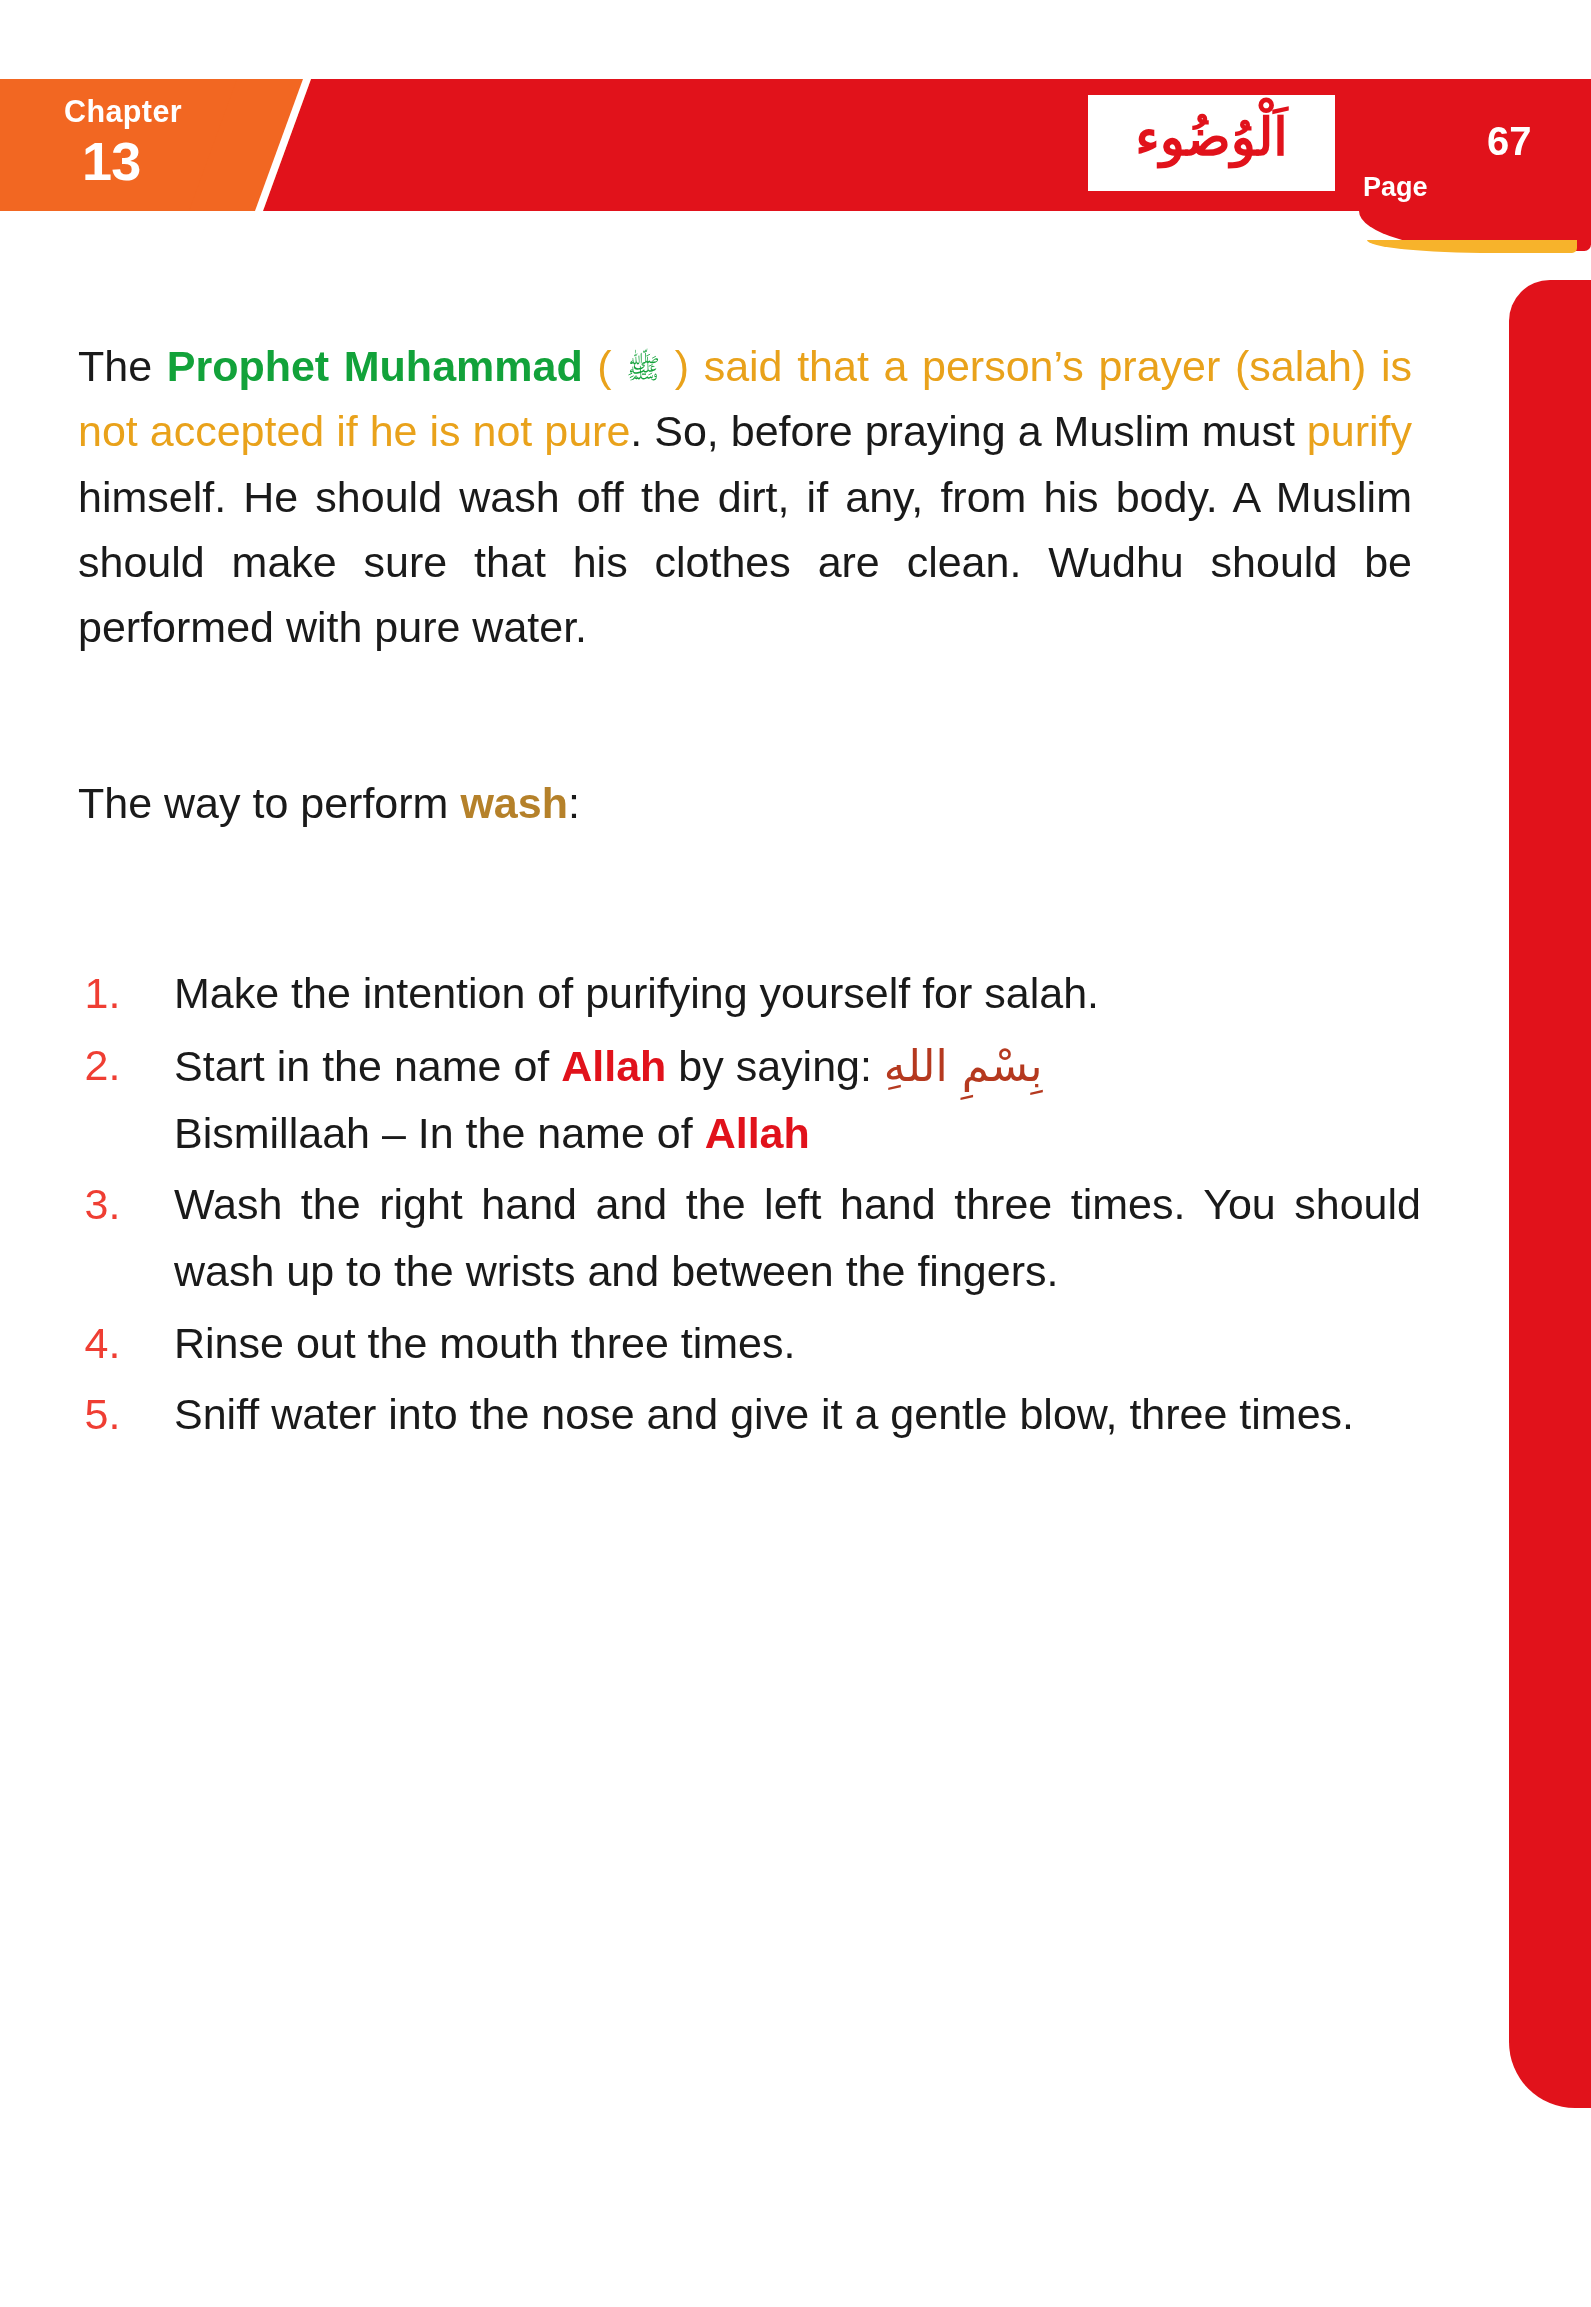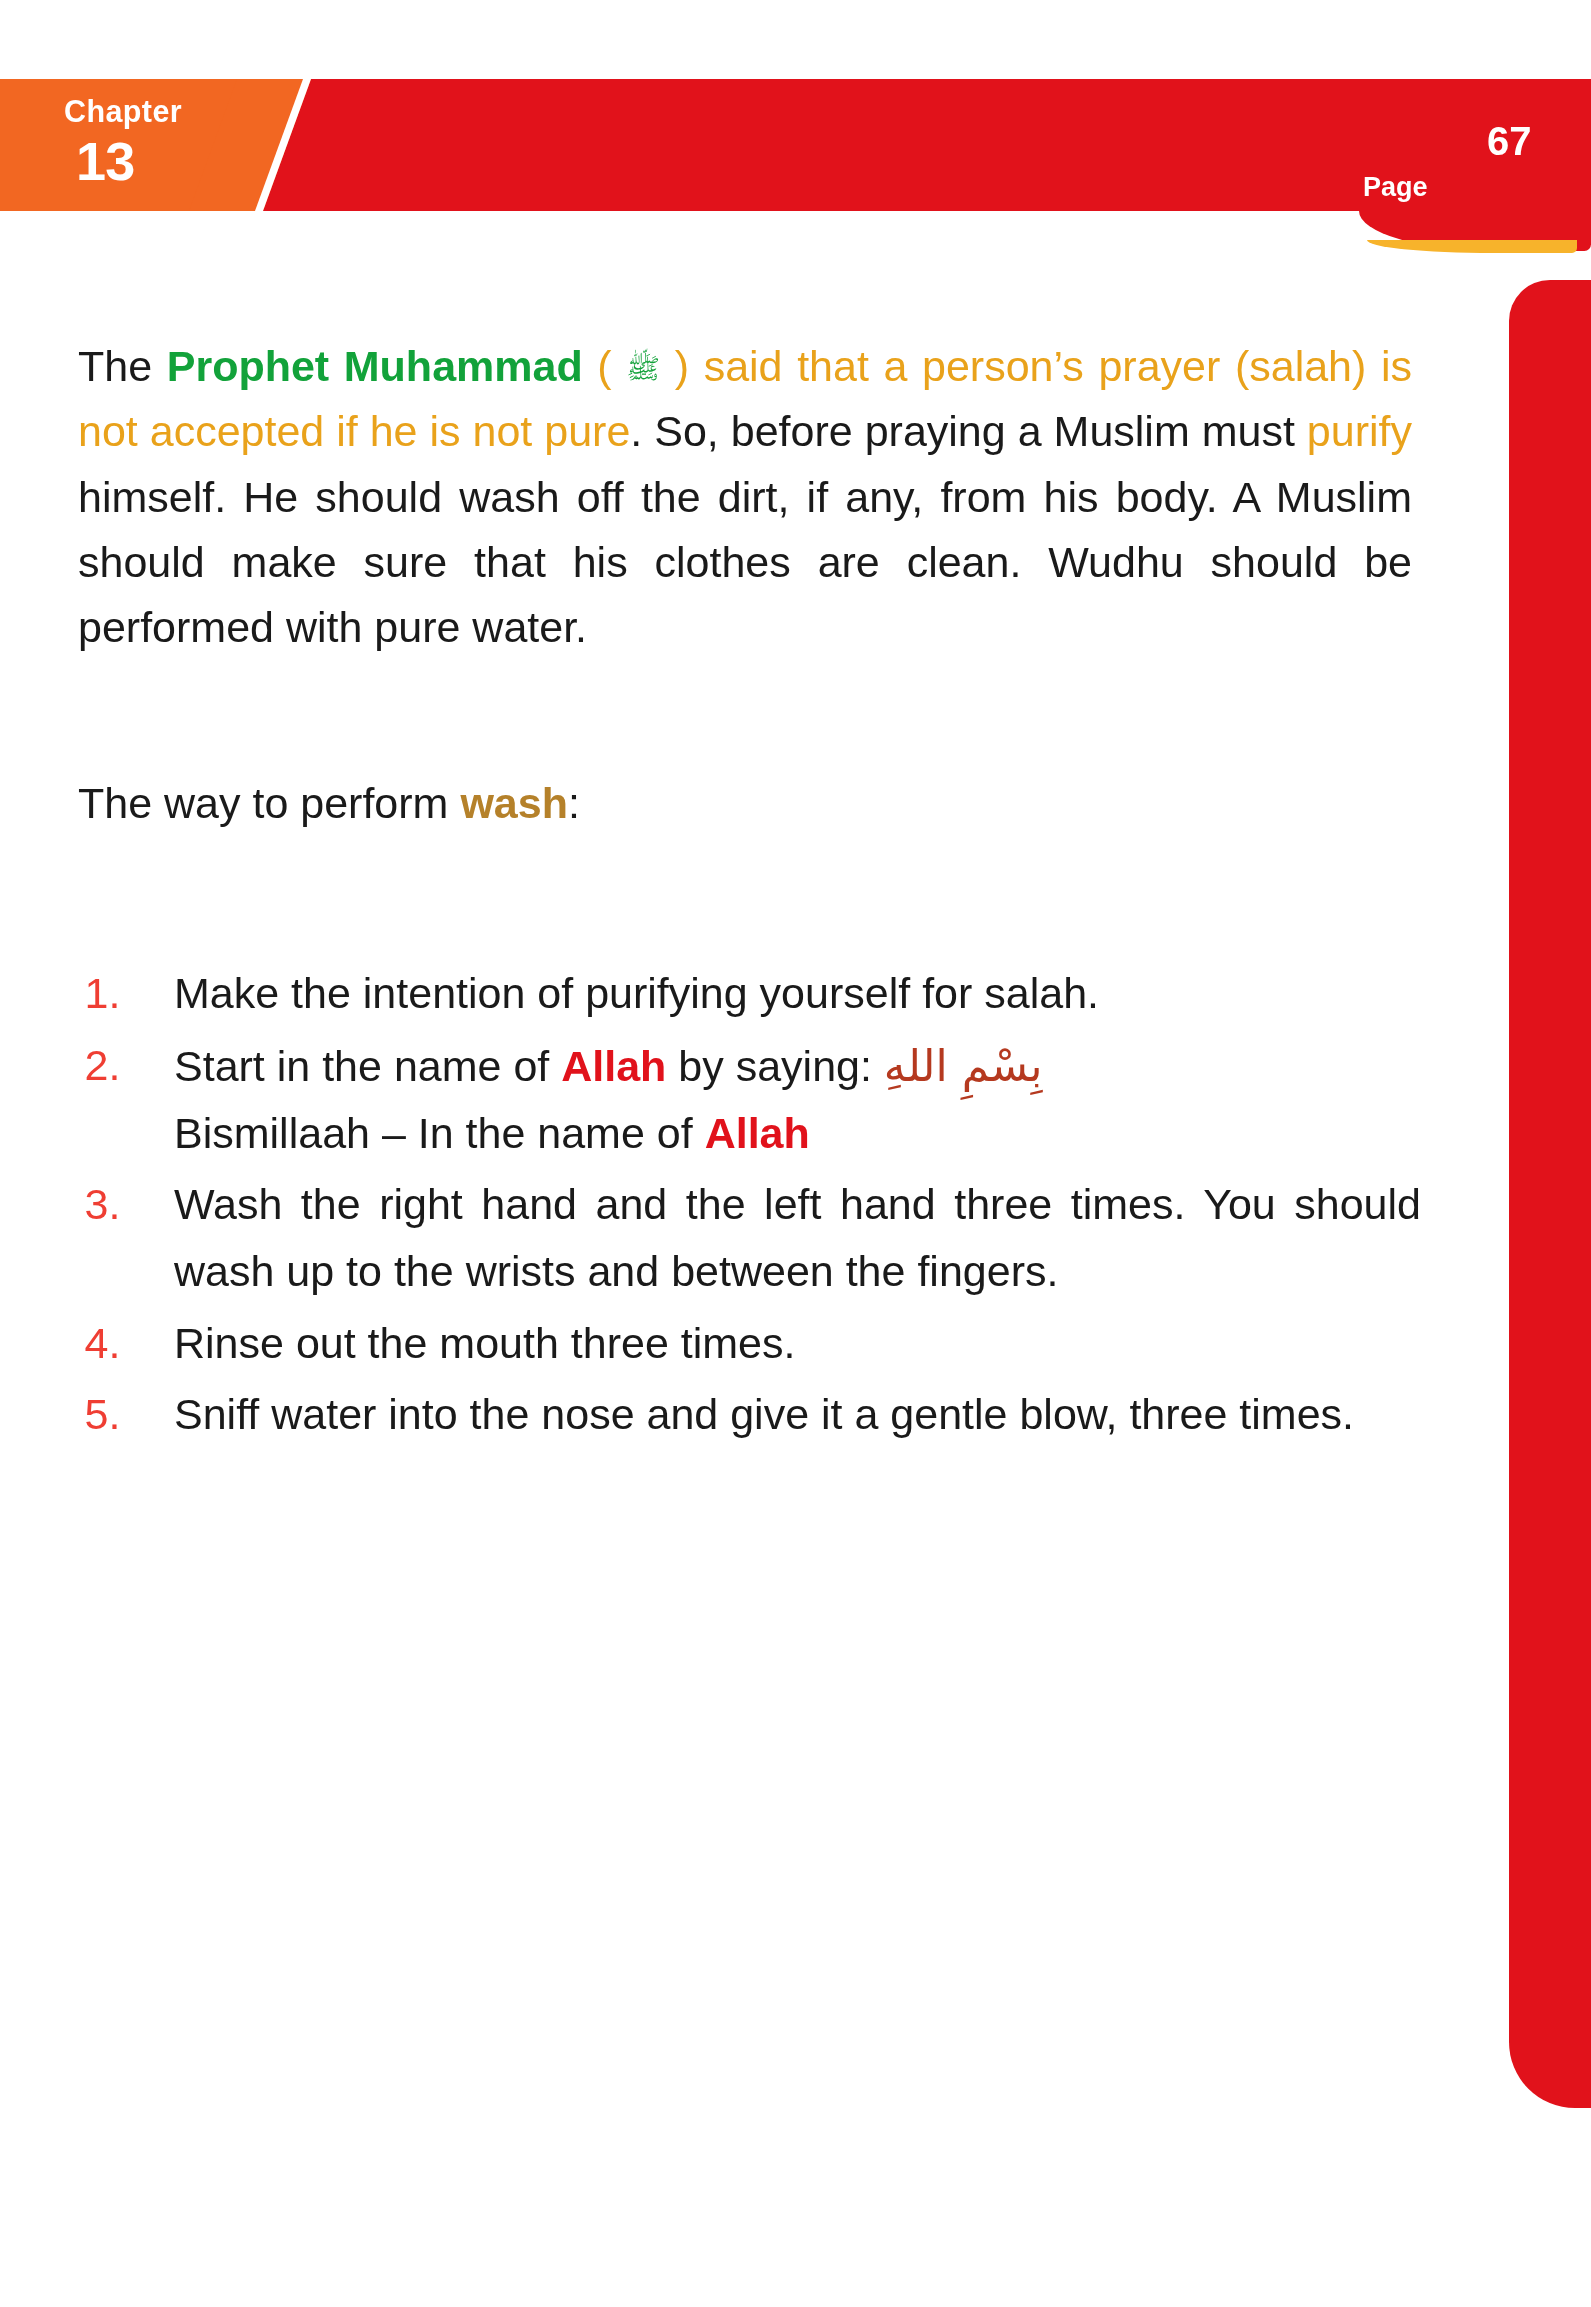--- a/index.html
+++ b/index.html
@@ -36,21 +36,21 @@
     position: absolute;
     left: 64px;
     top: 15px;
     color: #ffffff;
     font-size: 30.5px;
     font-weight: bold;
     letter-spacing: 0.4px;
   }
   .chapter-number {
     position: absolute;
-    left: 76px;
+    left: 82px;
     top: 51px;
     color: #ffffff;
     font-size: 54px;
     font-weight: bold;
     letter-spacing: -0.8px;
   }
   .header-slash {
     position: absolute;
     left: 213px;
     top: 0;
@@ -235,20 +235,23 @@
 </style>
 </head>
 <body>
 
 <div class="header">
   <div class="header-red"></div>
   <div class="header-orange"></div>
   <div class="header-slash"></div>
   <div class="chapter-label">Chapter</div>
   <div class="chapter-number">13</div>
+  <div class="arabic-box">
+    <div class="arabic-box-text">اَلْوُضُوء</div>
+  </div>
   <div class="page-label">Page</div>
   <div class="page-number">67</div>
   <div class="header-book-right">
     <div class="book-shape"></div>
     <div class="book-shadow"></div>
   </div>
 </div>
 
 <div class="side-bar"></div>
 

